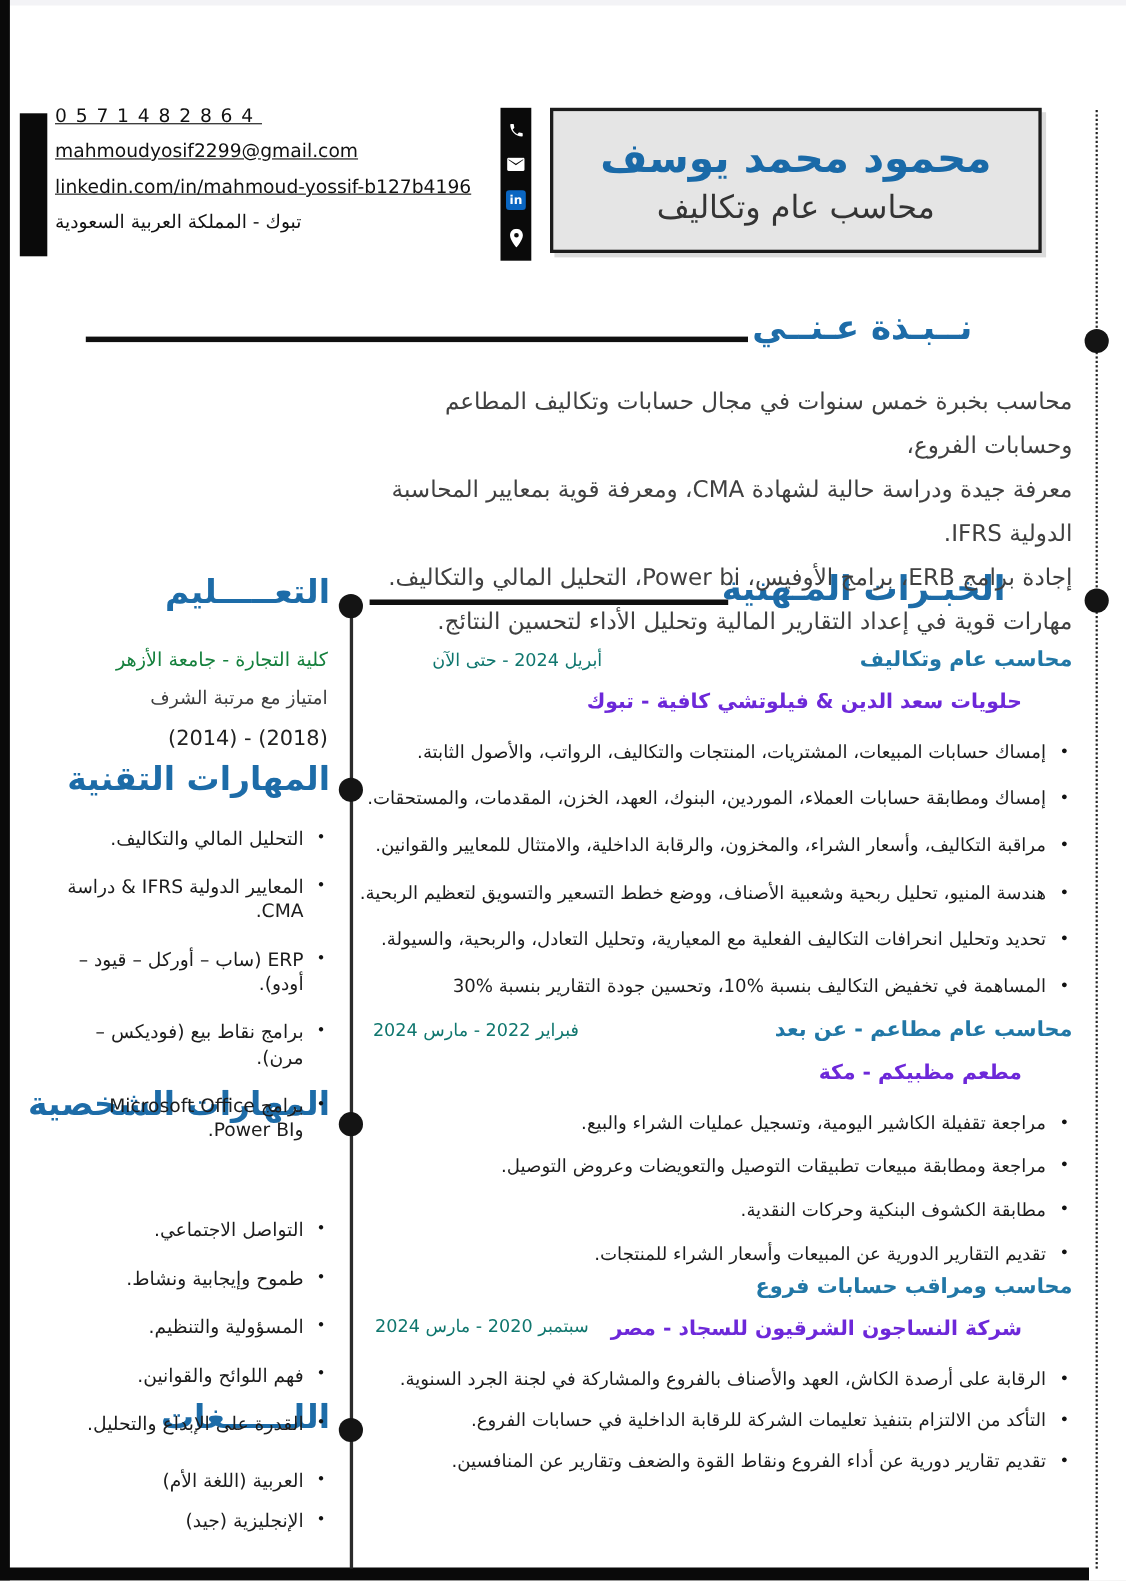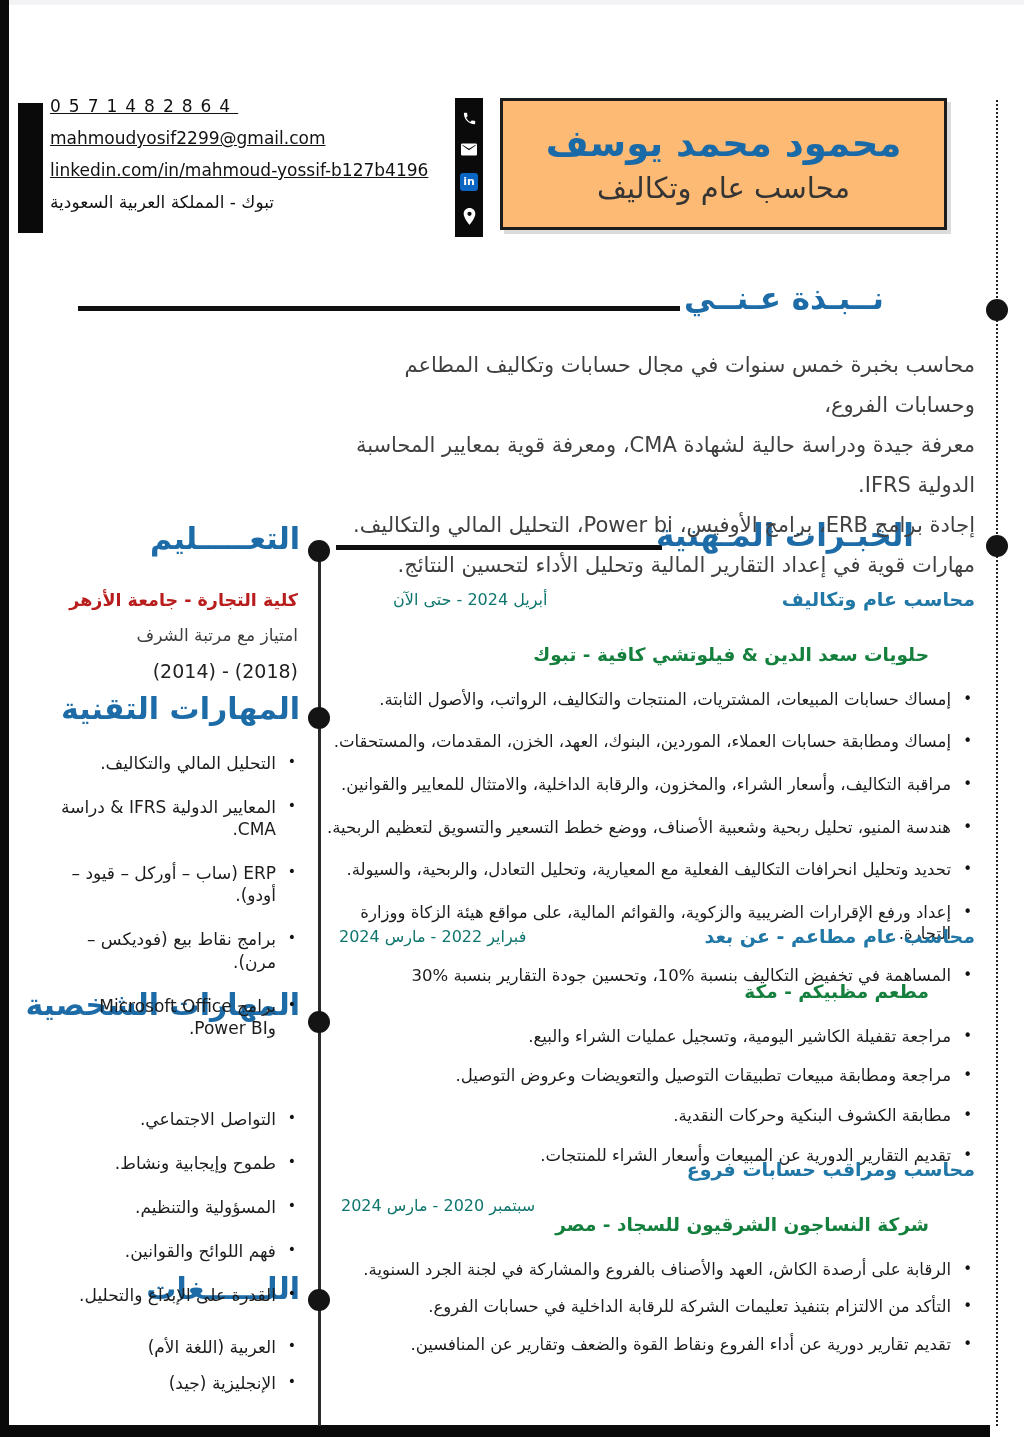--- a/index.html
+++ b/index.html
@@ -24,21 +24,21 @@
     display:flex;flex-direction:column;align-items:center;justify-content:space-around;padding:4px 0;box-sizing:border-box;
   }
   .icon-strip svg{display:block;}
   .in-badge{
     width:18px;height:18px;background:#0a66c2;color:#fff;border-radius:3px;
     font-size:11px;font-weight:bold;display:flex;align-items:center;justify-content:center;
     font-family:"DejaVu Sans",sans-serif;
   }
   .name-box{
     position:absolute;left:500px;top:98px;width:447px;height:132px;
-    background:#fdba74;border:3px solid #1c1c1c;box-sizing:border-box;
+    background:#e5e5e5;border:3px solid #1c1c1c;box-sizing:border-box;
     box-shadow:4px 4px 0 rgba(0,0,0,0.14);
     display:flex;flex-direction:column;align-items:center;justify-content:center;direction:rtl;
   }
   .name-box .name{font-size:37px;font-weight:bold;color:#1a6aa8;line-height:1.2;}
   .name-box .role{font-size:29px;color:#343434;margin-top:4px;line-height:1.2;}
 
   
   .timeline-r{position:absolute;left:996px;top:100px;height:1326px;width:0;border-left:2px dotted #222;}
   .timeline-l{position:absolute;left:318px;top:551px;height:875px;width:0;border-left:3px solid #2b2b2b;}
   .dot{position:absolute;width:22px;height:22px;border-radius:50%;background:#141414;}
@@ -56,33 +56,33 @@
   .about-text .a-line{font-size:21px;line-height:40px;color:#404040;}
 
   
   .job{position:absolute;right:49px;width:648px;direction:rtl;text-align:right;}
   .job-head{position:relative;}
   .job-title{font-size:19px;font-weight:bold;color:#2177a6;line-height:1.25;}
   .job-date{position:absolute;top:2px;font-size:16px;color:#0f766e;white-space:nowrap;}
   .job-date.d1{left:66px;}
   .job-date.d2{left:12px;}
   .job-date.d3{left:14px;margin-top:36px;}
-  .company{font-size:18.5px;font-weight:bold;color:#15803d;margin-top:32px;padding-right:46px;}
+  .company{font-size:18.5px;font-weight:bold;color:#6d28d9;margin-top:16px;padding-right:46px;}
   ul.bullets{list-style:none;margin:25px 0 0 0;padding:0;}
   ul.bullets li{
     position:relative;padding-right:24px;font-size:16.5px;color:#1c1c1c;line-height:1.25;
   }
   ul.bullets li::before{content:"•";position:absolute;right:3px;top:0;font-size:15px;color:#111;}
   ul.b1 li{margin-bottom:22px;}
   ul.b2 li{margin-bottom:19px;}
   ul.b3 li{margin-bottom:17px;}
 
   
   .edu-block{position:absolute;left:42px;top:590px;width:256px;direction:rtl;text-align:right;}
-  .edu-school{font-size:17.5px;font-weight:bold;color:#b91c1c;}
+  .edu-school{font-size:17.5px;font-weight:normal;color:#15803d;}
   .edu-grade{font-size:17px;color:#3e3e3e;margin-top:15px;padding-left:8px;}
   .edu-years{font-size:19px;color:#222;margin-top:15px;direction:ltr;text-align:right;padding-left:36px;}
   .side-list{position:absolute;left:42px;width:256px;direction:rtl;text-align:right;list-style:none;margin:0;padding:0;}
   .side-list li{position:relative;padding-right:22px;font-size:17px;color:#1c1c1c;line-height:1.3;}
   .side-list li::before{content:"•";position:absolute;right:2px;top:0;font-size:14px;color:#111;}
   .tech-list{top:752px;}
   .tech-list li{margin-bottom:22px;}
   .pers-list{top:1108px;}
   .pers-list li{margin-bottom:22px;}
   .lang-list{top:1336px;}
@@ -161,21 +161,20 @@
       <div class="job-title">محاسب عام وتكاليف</div>
       <div class="job-date d1">أبريل 2024 - حتى الآن</div>
     </div>
     <div class="company">حلويات سعد الدين &amp; فيلوتشي كافية - تبوك</div>
     <ul class="bullets b1">
       <li>إمساك حسابات المبيعات، المشتريات، المنتجات والتكاليف، الرواتب، والأصول الثابتة.</li>
       <li>إمساك ومطابقة حسابات العملاء، الموردين، البنوك، العهد، الخزن، المقدمات، والمستحقات.</li>
       <li>مراقبة التكاليف، وأسعار الشراء، والمخزون، والرقابة الداخلية، والامتثال للمعايير والقوانين.</li>
       <li>هندسة المنيو، تحليل ربحية وشعبية الأصناف، ووضع خطط التسعير والتسويق لتعظيم الربحية.</li>
       <li>تحديد وتحليل انحرافات التكاليف الفعلية مع المعيارية، وتحليل التعادل، والربحية، والسيولة.</li>
-      <li>إعداد ورفع الإقرارات الضريبية والزكوية، والقوائم المالية، على مواقع هيئة الزكاة ووزارة التجارة.</li>
       <li>المساهمة في تخفيض التكاليف بنسبة %10، وتحسين جودة التقارير بنسبة %30</li>
     </ul>
   </div>
 
   <div class="job" style="top:925px;">
     <div class="job-head">
       <div class="job-title">محاسب عام مطاعم - عن بعد</div>
       <div class="job-date d2">فبراير 2022 - مارس 2024</div>
     </div>
     <div class="company">مطعم مظبيكم - مكة</div>

